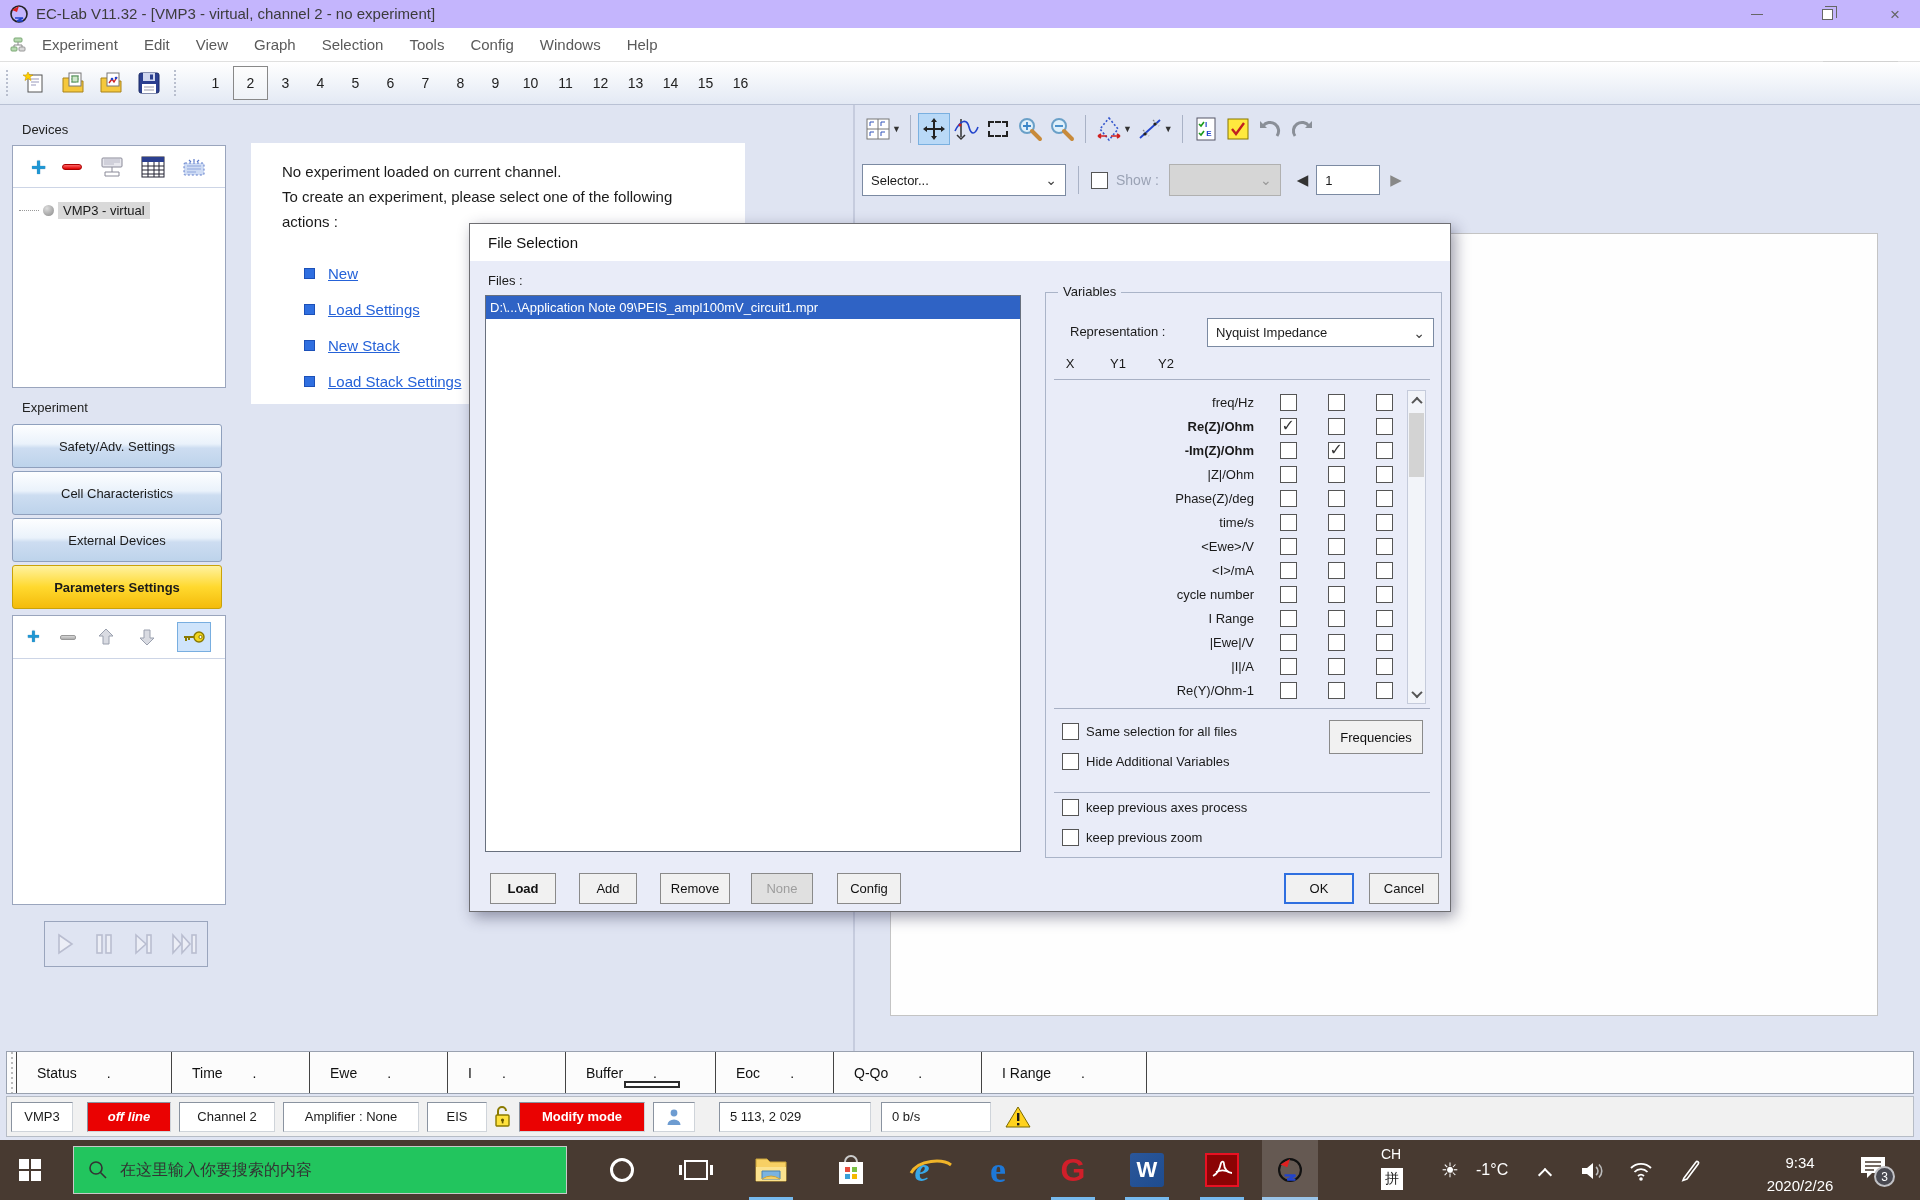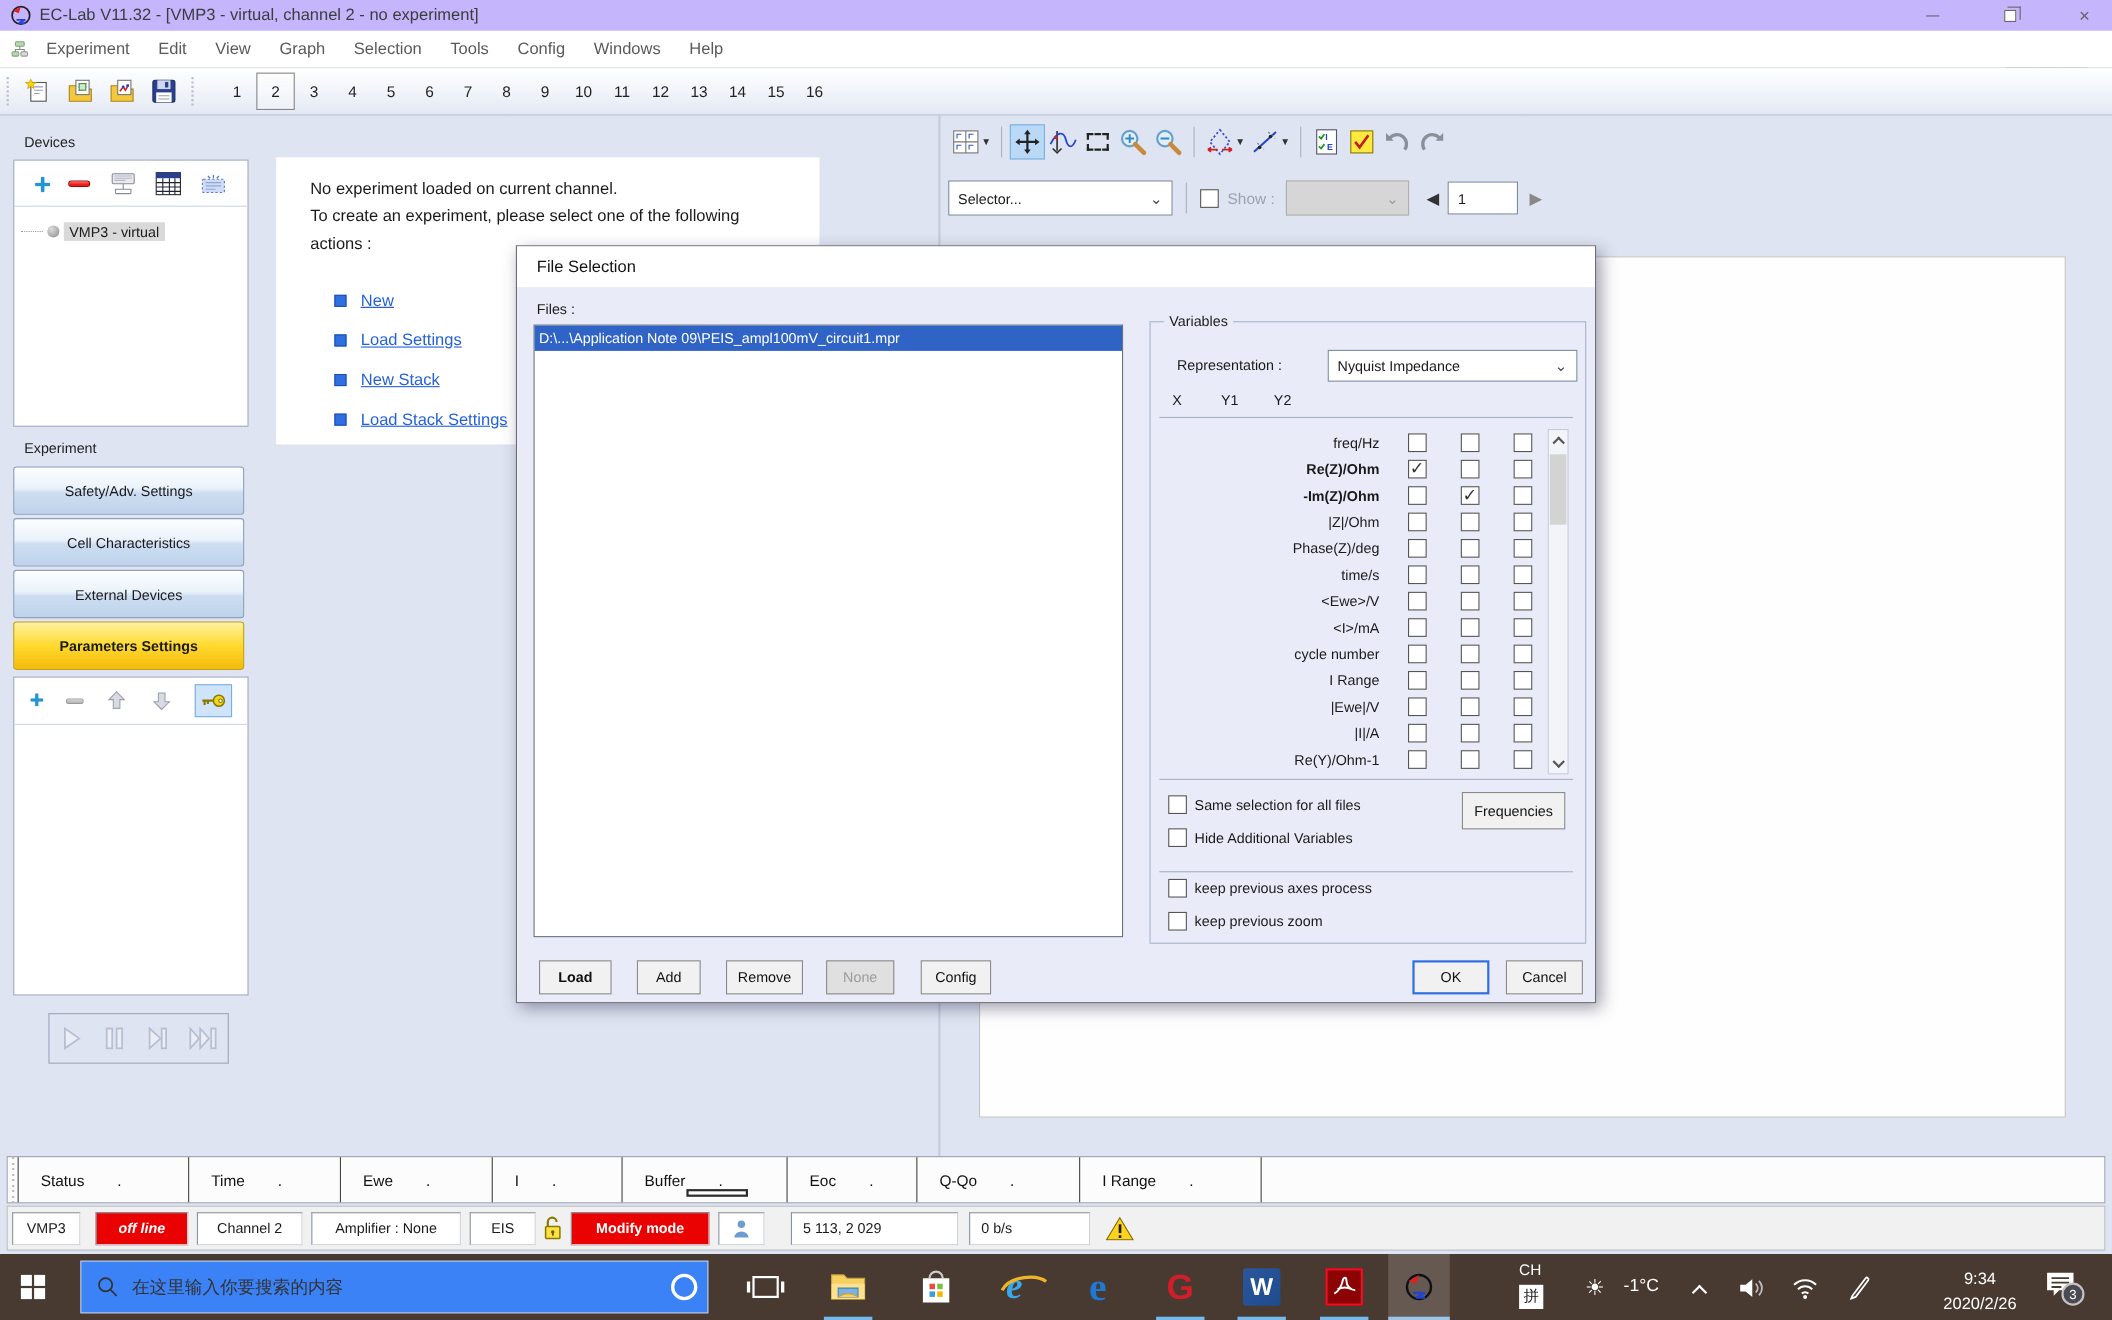--- a/index.html
+++ b/index.html
@@ -110,21 +110,21 @@
 .chanbar{left:6px;top:1096px;width:1908px;height:41px;background:#f1f1f1;border:1px solid #b6bcc6;display:flex;align-items:center;padding-left:4px;}
 .ccell{height:30px;border:1px solid;border-color:#8a93a0 #cfd4da #cfd4da #8a93a0;background:#fff;display:flex;align-items:center;justify-content:center;font-size:13px;}
 .ccell.red{background:#ea0202;color:#fff;font-weight:bold;}
 .ccell.left{justify-content:flex-start;padding-left:10px;}
 
 
 .taskbar{left:0;top:1140px;width:1920px;height:60px;background:#483a31;}
 .startbtn{left:0;top:1140px;width:60px;height:60px;display:flex;align-items:center;justify-content:center;}
 .winlogo{display:grid;grid-template-columns:10px 10px;grid-template-rows:10px 10px;gap:2px;}
 .winlogo div{background:#fff;}
-.searchbox{left:73px;top:1146px;width:571px;height:48px;background:#3b82f6;border:1px solid #c9c9c9;display:flex;align-items:center;}
+.searchbox{left:73px;top:1146px;width:494px;height:48px;background:#22c55e;border:1px solid #c9c9c9;display:flex;align-items:center;}
 .search-text{font-size:16px;color:#333;margin-left:12px;}
 .taskapp{top:1140px;width:56px;height:60px;display:flex;align-items:center;justify-content:center;}
 .taskapp.active{background:rgba(255,255,255,.16);}
 .runline{top:1197px;height:3px;background:#76b9ed;}
 .glyph-ie{font-size:34px;font-weight:bold;color:#38a8e8;font-family:"Liberation Serif","DejaVu Serif",serif;font-style:italic;}
 .glyph-edge{font-size:36px;font-weight:bold;color:#1e78d7;font-family:"Liberation Serif","DejaVu Serif",serif;}
 .glyph-g{font-size:32px;font-weight:bold;color:#d01f2a;}
 .wordico{width:34px;height:34px;background:linear-gradient(135deg,#2b579a,#1e4c8f);display:flex;align-items:center;justify-content:center;border-radius:3px;}
 .wordico span{color:#fff;font-size:22px;font-weight:bold;}
 .acroico{width:34px;height:34px;background:#8b0304;border:2px solid #e81123;display:flex;align-items:center;justify-content:center;}

